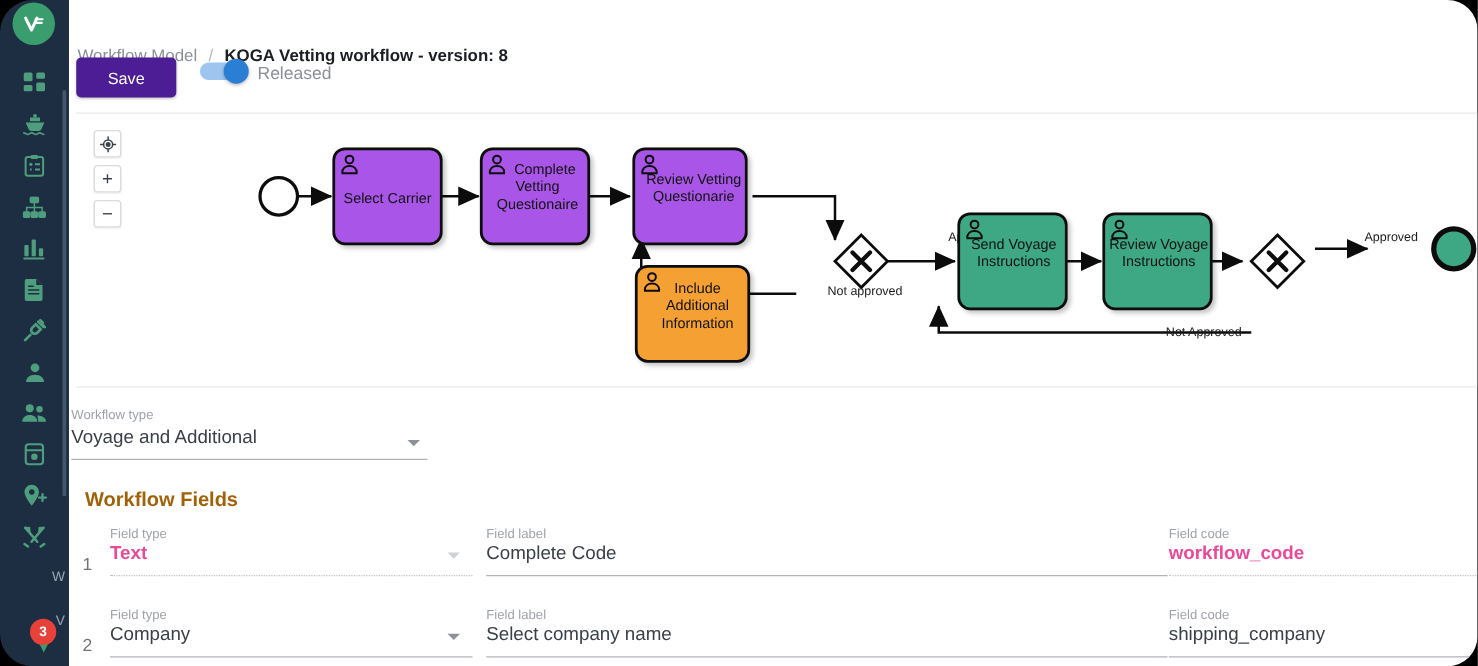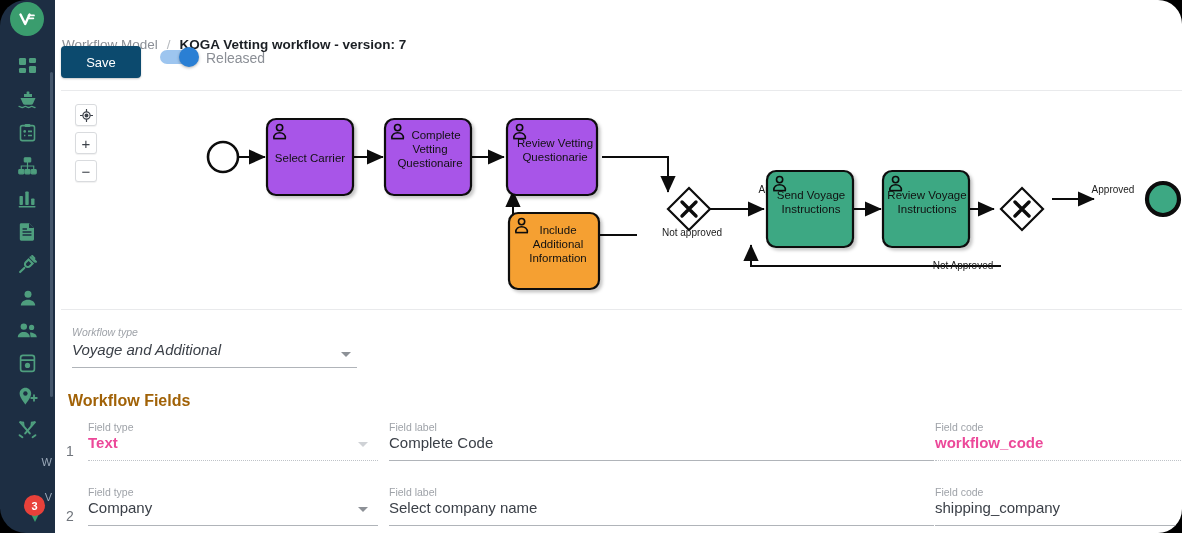--- a/index.html
+++ b/index.html
@@ -95,21 +95,21 @@
     margin-top: 31px;
   }
   .bc-root { color: #8b8f96; }
   .bc-sep  { color: #b6babf; }
   .bc-cur  { color: #1b1f24; font-weight: bold; }
 
   
   .btn-save {
     position: absolute; left: 6px; top: 46px;
     width: 80px; height: 32px;
-    background: #0c4a6e; color: #ffffff;
+    background: #4c1d95; color: #ffffff;
     border: none; border-radius: 4px;
     font-size: 13px; font-family: "Liberation Sans", sans-serif;
     cursor: pointer;
     display:flex; align-items:center; justify-content:center;
     box-shadow: 0 1px 2px rgba(0,0,0,.22);
   }
   .toggle-wrap {
     position: absolute; left: 105px; top: 50px;
     display: flex; align-items: flex-start; gap: 10px;
   }
@@ -162,23 +162,22 @@
     font-family: "Liberation Sans", sans-serif;
   }
   .fld-value {
     font-size: 15px; color: #3b4048;
     font-family: "Liberation Sans", sans-serif;
     white-space: nowrap;
   }
   .fld-value.muted { color: #ec4899; font-weight: bold; }
 
   .wf-type {
-    position: absolute; left: 17px; top: 15px;
+    position: absolute; left: 2px; top: 15px;
     width: 285px;
-    font-style: italic;
   }
   .wf-type .line {
     position: absolute; left: 0; top: 41px;
     width: 285px; height: 1px; background: #b0b4b9;
   }
   .caret {
     position: absolute;
     width: 0; height: 0;
     border-left: 5px solid transparent;
     border-right: 5px solid transparent;
@@ -394,21 +393,21 @@
       <div class="badge-tail"></div>
       <div class="badge">3</div>
     </div>
   </nav>
 
   <section class="main">
 
     <div class="breadcrumb">
       <span class="bc-root">Workflow Model</span>
       <span class="bc-sep">/</span>
-      <span class="bc-cur">KOGA Vetting workflow - version: 7</span>
+      <span class="bc-cur">KOGA Vetting workflow - version: 8</span>
     </div>
 
     <button class="btn-save">Save</button>
 
     <div class="toggle-wrap">
       <div class="toggle">
         <div class="knob"></div>
       </div>
       <span class="toggle-label">Released</span>
     </div>

